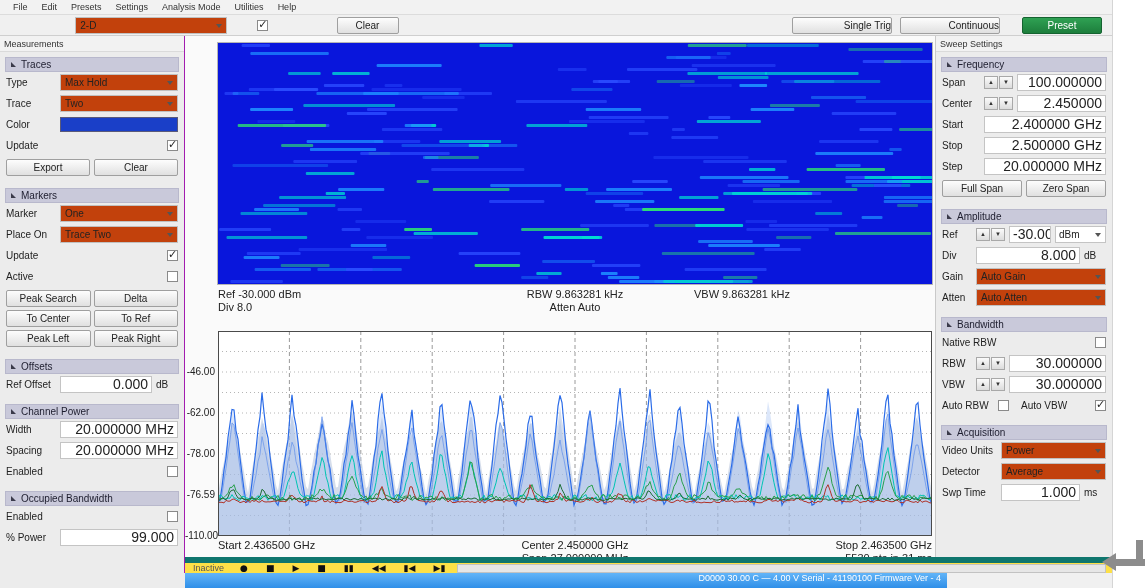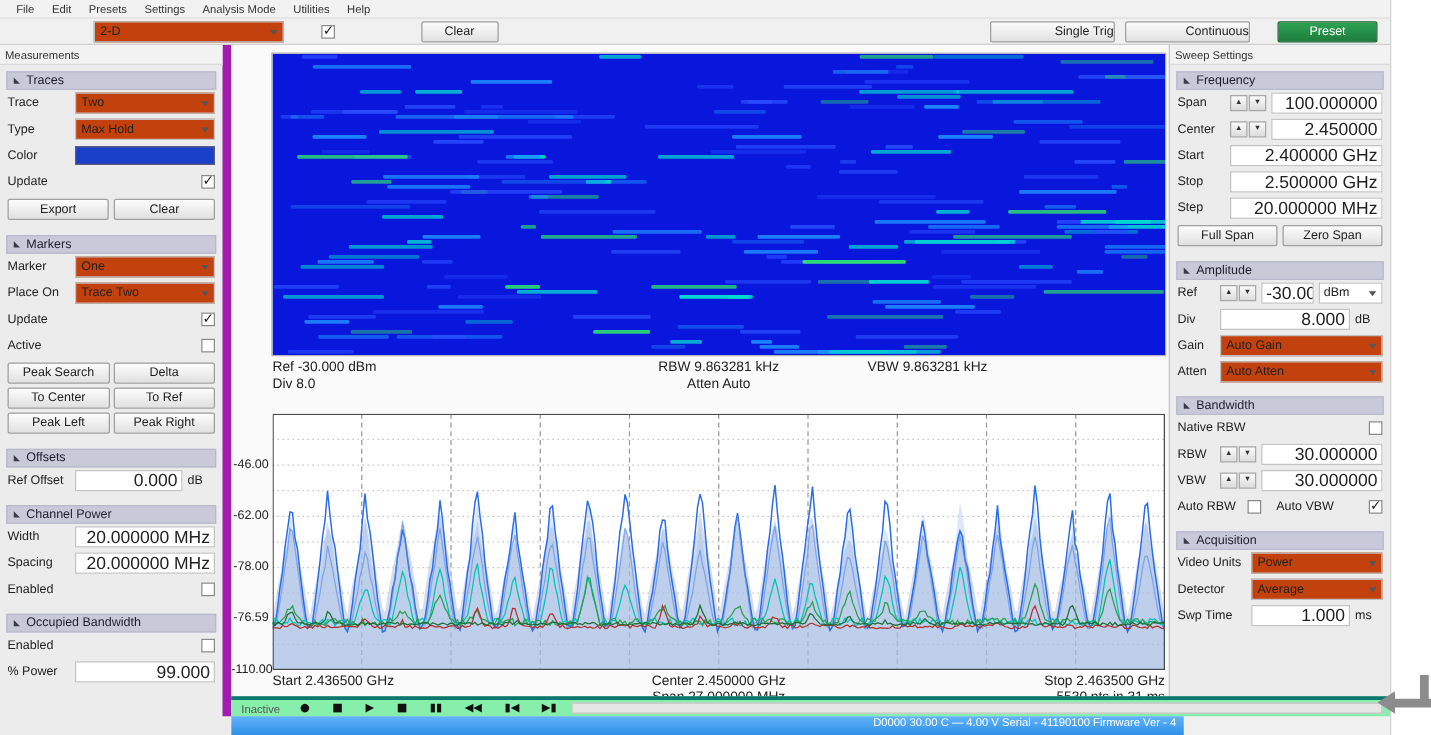--- a/index.html
+++ b/index.html
@@ -26,21 +26,21 @@
   .cb{width:11px;height:11px;border:1px solid #8a8a8a;background:#fff;position:relative;display:inline-block;box-sizing:border-box;}
   .cb.on::after{content:"✓";position:absolute;left:0px;top:-3px;font-size:11px;font-weight:bold;color:#222;}
   .btn{background:linear-gradient(#fdfdfd,#e0e0e0);border:1px solid #9f9f9f;border-radius:2px;
        height:17px;line-height:15px;font-size:10px;text-align:center;color:#222;box-sizing:border-box;cursor:default;}
   #clear-top{width:62px;}
   .spacer{flex:1;}
   #single-trig,#continuous{width:100px;text-align:right;}
   #preset{width:80px;background:linear-gradient(#2fa153,#1d7e3c);border:1px solid #156330;color:#fff;margin-left:14px;}
 
   
-  #left-panel{left:0;top:36px;width:185px;height:552px;background:#ececec;border-right:7px solid #a21caf;box-sizing:border-box;}
+  #left-panel{left:0;top:36px;width:185px;height:552px;background:#ececec;border-right:1px solid #a21caf;box-sizing:border-box;}
   #right-panel{left:935px;top:36px;width:177px;height:521px;background:#ececec;border-left:1px solid #c9c9c9;box-sizing:border-box;}
   .panel-title{font-size:9px;color:#333;padding:3px 4px 2px 4px;border-bottom:1px solid #dadada;background:#f2f2f2;}
   .sec{margin:5px 5px 9px 5px;}
   .sec-h{background:#c9c9da;height:15px;display:flex;align-items:center;font-size:10px;color:#1d1d2e;
          padding-left:5px;gap:5px;border:1px solid #b8b8cc;box-sizing:border-box;}
   .tri{width:0;height:0;border-bottom:5px solid #3a3a4a;border-right:5px solid transparent;}
   .row{display:flex;align-items:center;height:21px;font-size:10px;padding:0 1px;gap:4px;}
   .row .lbl{width:50px;color:#222;flex-shrink:0;}
   .field{flex:1;background:#fff;border:1px solid #c4c4c4;height:15px;line-height:15px;
          padding:0 3px;text-align:right;font-size:14px;box-sizing:content-box;overflow:hidden;}
@@ -65,21 +65,21 @@
   #grat-header .c{text-align:center;}
   #grat-header .r{text-align:left;}
   #plot-wrap{position:absolute;left:33px;top:295px;width:714px;height:205px;}
   .ylab{position:absolute;width:30px;text-align:right;font-size:10px;color:#222;left:0;}
   #grat-footer{position:absolute;left:33px;top:503px;width:714px;display:flex;font-size:11px;color:#222;line-height:13px;}
   #grat-footer .col{flex:1;}
   #grat-footer .c{text-align:center;}
   #grat-footer .r{text-align:right;}
 
   
-  #controlbar{left:185px;top:557px;width:927px;height:16px;background:#86efac;border-top:3px solid #0f766e;
+  #controlbar{left:185px;top:557px;width:927px;height:16px;background:#fde047;border-top:6px solid #0f766e;
               display:flex;align-items:center;padding:0 4px;box-sizing:border-box;gap:6px;}
   #playback-status{font-size:9px;color:#555;padding:0 4px;}
   .pbtn{font-size:9px;color:#111;padding:0 6px;line-height:12px;cursor:default;font-family:"DejaVu Sans",sans-serif;}
   #progress-strip{flex:1;height:9px;background:#e6e6e6;border:1px solid #c2c2c2;box-sizing:border-box;margin-right:2px;}
   #statusbar{left:185px;top:573px;width:762px;height:15px;background:linear-gradient(#62b4f8,#2f8fe8);
              display:flex;justify-content:flex-end;padding-right:6px;box-sizing:border-box;}
   #statusbar span{font-size:9px;color:#fff;white-space:nowrap;}
   #left-bottom{left:0;top:573px;width:185px;height:15px;background:#ececec;}
 
   #annotation-arrow{position:absolute;left:1100px;top:540px;width:45px;height:40px;}
@@ -117,30 +117,30 @@
 
   <div id="left-panel" class="abs">
     <div class="panel-title">Measurements</div>
 
     <div class="sec">
       <div class="sec-h">
         <span class="tri"></span>
         <span>Traces</span>
       </div>
       <div class="row">
+        <span class="lbl">Type</span>
+        <div class="select">
+          <span>Max Hold</span>
+          <span class="sel-arr"></span>
+        </div>
+      </div>
+      <div class="row">
         <span class="lbl">Trace</span>
         <div class="select">
           <span>Two</span>
-          <span class="sel-arr"></span>
-        </div>
-      </div>
-      <div class="row">
-        <span class="lbl">Type</span>
-        <div class="select">
-          <span>Max Hold</span>
           <span class="sel-arr"></span>
         </div>
       </div>
       <div class="row">
         <span class="lbl">Color</span>
         <div class="swatch"></div>
       </div>
       <div class="row">
         <span class="lbl">Update</span>
         <span class="cb on row-right"></span>

